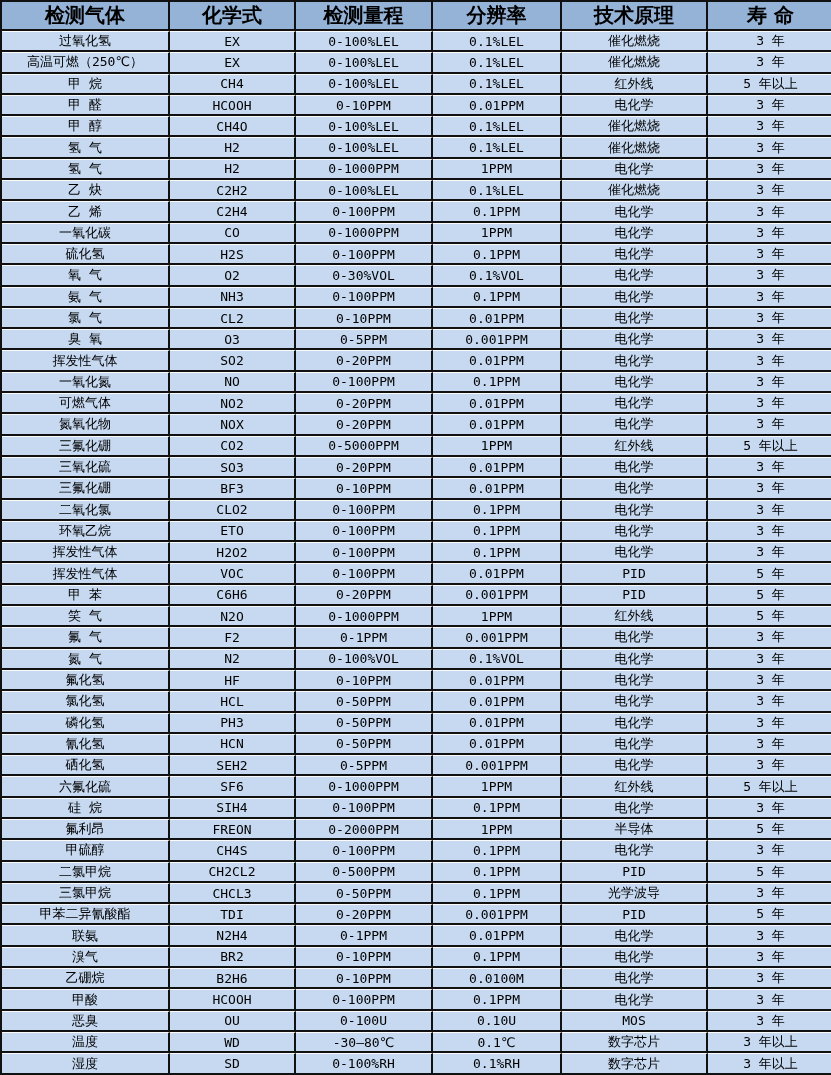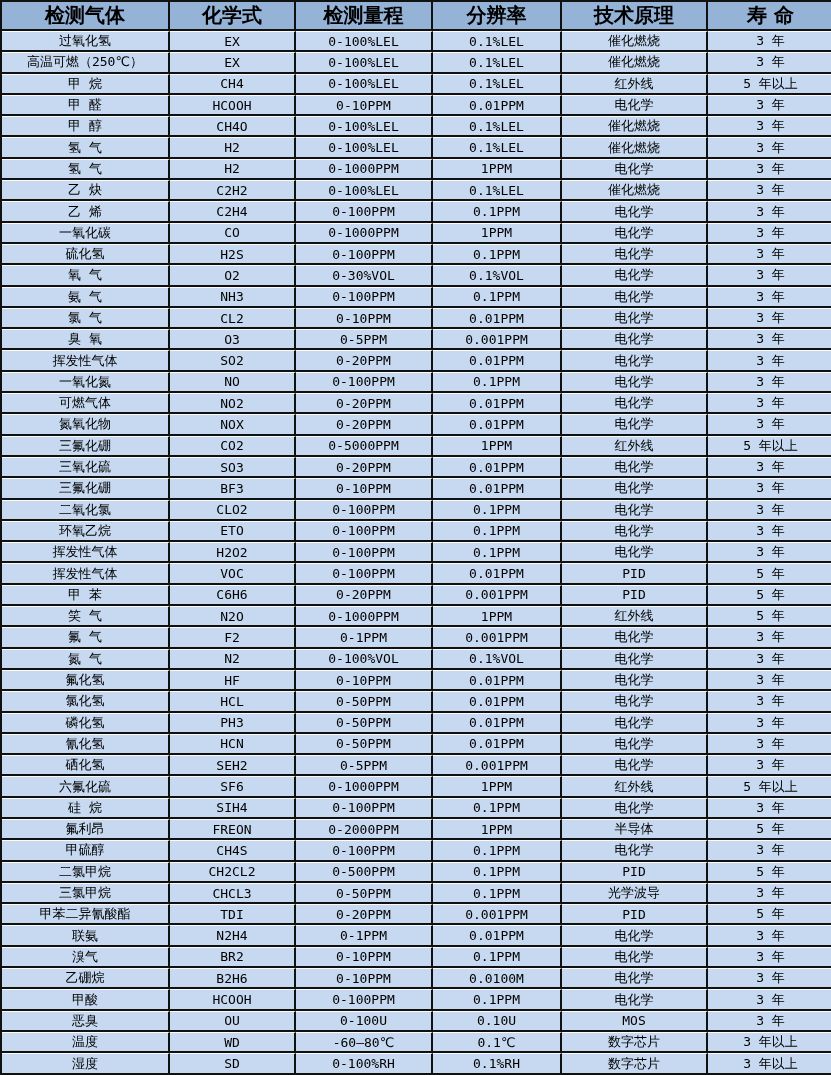--- a/index.html
+++ b/index.html
@@ -433,21 +433,21 @@
           <td>恶臭</td>
           <td>OU</td>
           <td>0-100U</td>
           <td>0.10U</td>
           <td>MOS</td>
           <td>3 年</td>
         </tr>
         <tr>
           <td>温度</td>
           <td>WD</td>
-          <td>-60—80℃</td>
+          <td>-30—80℃</td>
           <td>0.1℃</td>
           <td>数字芯片</td>
           <td>3 年以上</td>
         </tr>
         <tr>
           <td>湿度</td>
           <td>SD</td>
           <td>0-100%RH</td>
           <td>0.1%RH</td>
           <td>数字芯片</td>

